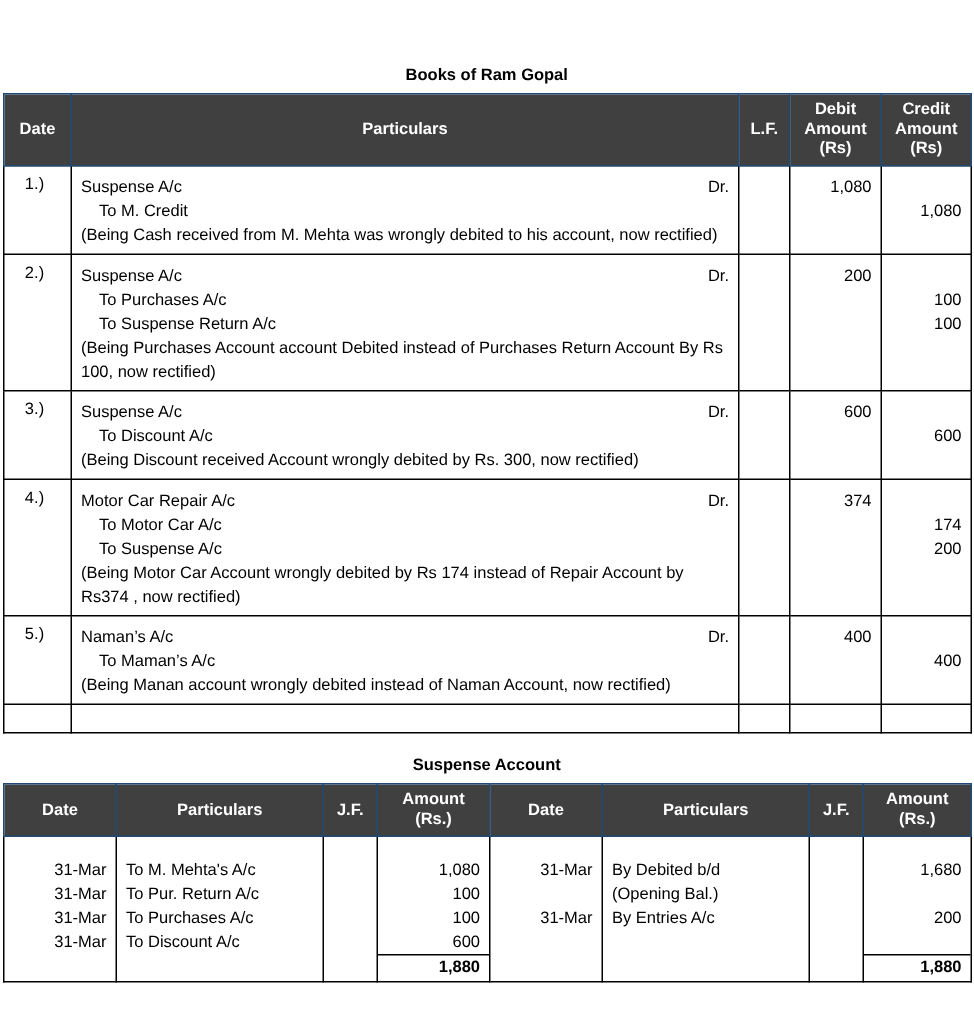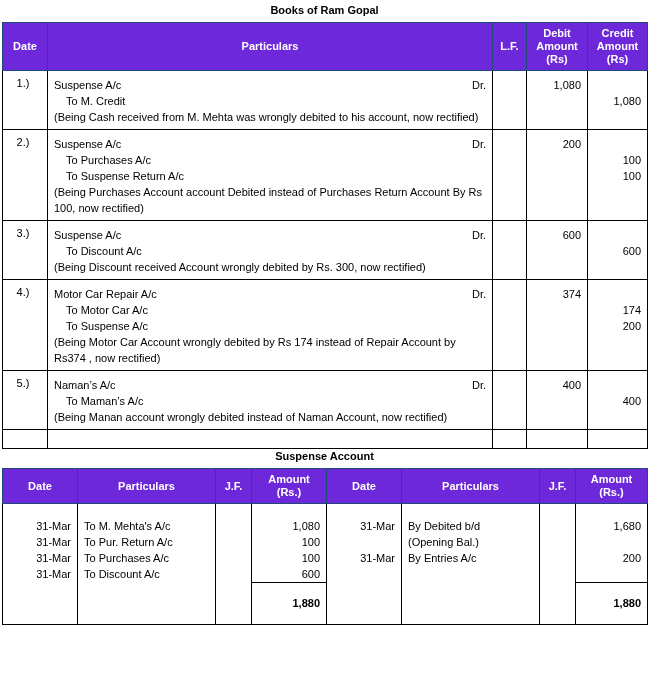--- a/index.html
+++ b/index.html
@@ -14,38 +14,38 @@
   .page{width:649px;height:686px;position:relative;box-sizing:border-box;}
 
   
   .title{
     text-align:center;
     font-weight:bold;
     font-size:11px;
     line-height:15px;
     color:#000;
   }
-  .title-block{padding-top:3px;}
+  .title-block{padding-top:3px;margin-top:40px;}
 
   
   table{
     border-collapse:collapse;
     table-layout:fixed;
     width:645px;
     margin-left:2px;
   }
   td,th{
     border:1px solid #000000;
     padding:0;
     vertical-align:top;
     font-size:11px;
     font-weight:normal;
   }
   thead th{
-    background:#6d28d9;
+    background:#404040;
     color:#ffffff;
     font-weight:bold;
     text-align:center;
     vertical-align:middle;
     border:1px solid #1F4A78;
     line-height:13px;
     padding:4px 2px;
   }
 
   
@@ -56,26 +56,26 @@
   .j-amt{text-align:right;padding:6px 6px 4px 2px;white-space:nowrap;}
   .line{line-height:16px;white-space:nowrap;}
   .line.indent{padding-left:12px;}
   .line.narr{white-space:normal;line-height:16px;}
   .dr{float:right;padding-right:2px;}
   .amt-line{line-height:16px;}
   .amt-spacer{line-height:16px;visibility:hidden;}
   .empty-row td{height:18px;}
 
   
-  .susp-wrap{}
+  .susp-wrap{margin-top:14px;}
   .s-cell{padding:0 6px;line-height:16px;}
   .s-date{text-align:right;}
   .s-amt{text-align:right;}
   .s-pad{height:14px;}
-  .s-total{font-weight:bold;text-align:right;border-top:1px solid #000;padding:12px 6px;line-height:17px;}
+  .s-total{font-weight:bold;text-align:right;border-top:1px solid #000;padding:0 6px;line-height:17px;}
 </style>
 </head>
 <body>
 
 <div class="page">
 
   <div class="title-block">
     <div class="title">Books of Ram Gopal</div>
   </div>
 

